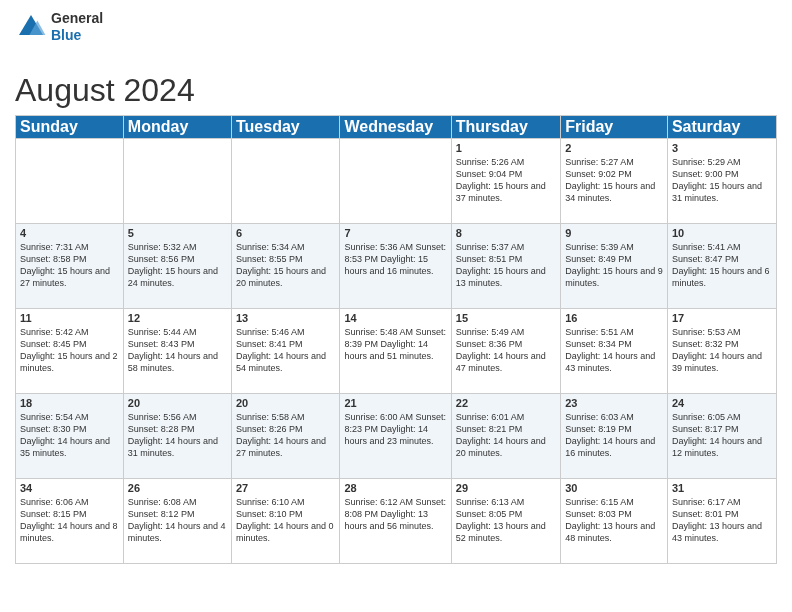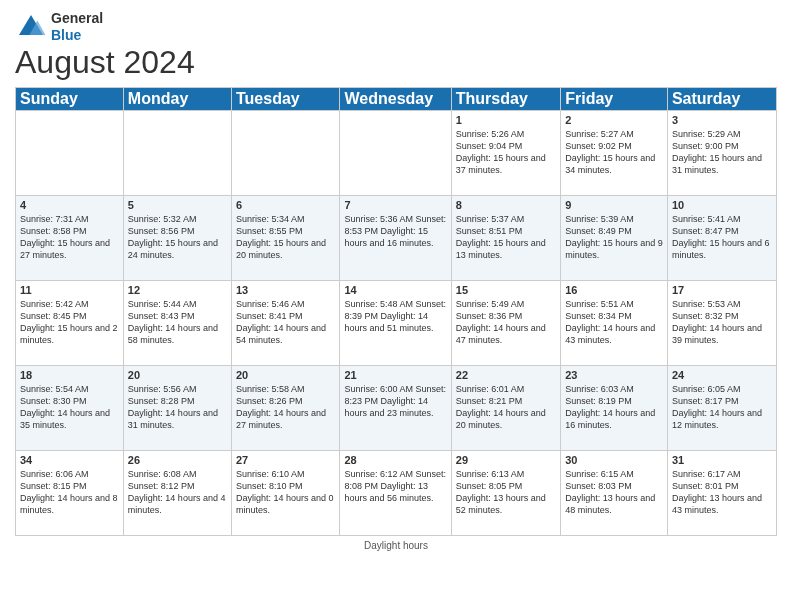--- a/index.html
+++ b/index.html
@@ -33,20 +33,21 @@
       line-height: 1.2;
     }
     .logo-text .general { color: #333; }
     .logo-text .blue { color: #1a6faf; }
     .logo-icon {
       width: 32px;
       height: 32px;
     }
     .title-section {
       text-align: right;
+      margin-top: 28px;
     }
     .month-title {
       font-size: 32px;
       font-weight: normal;
       color: #333;
     }
     .location {
       font-size: 14px;
       color: #333;
       font-weight: bold;
@@ -326,16 +327,13 @@
           <td>
             <div class="day-num">31</div>
             <div class="day-info">Sunrise: 6:17 AM
 Sunset: 8:01 PM
 Daylight: 13 hours and 43 minutes.</div>
           </td>
         </tr>
       </tbody>
   </table>
 
-  <div class="footer">
-    <span>Daylight hours</span>
-  </div>
 </div>
 
 </body></html>

